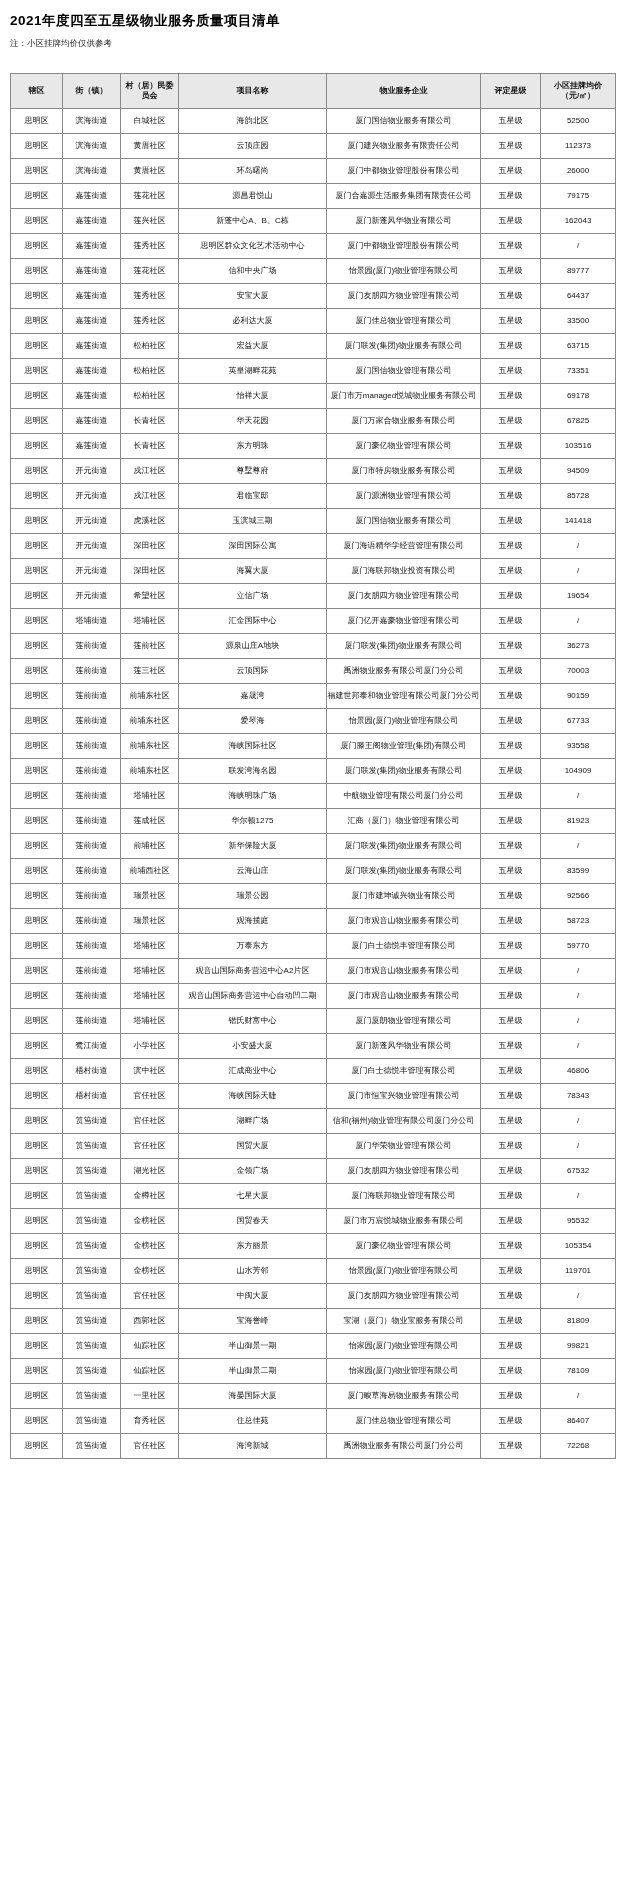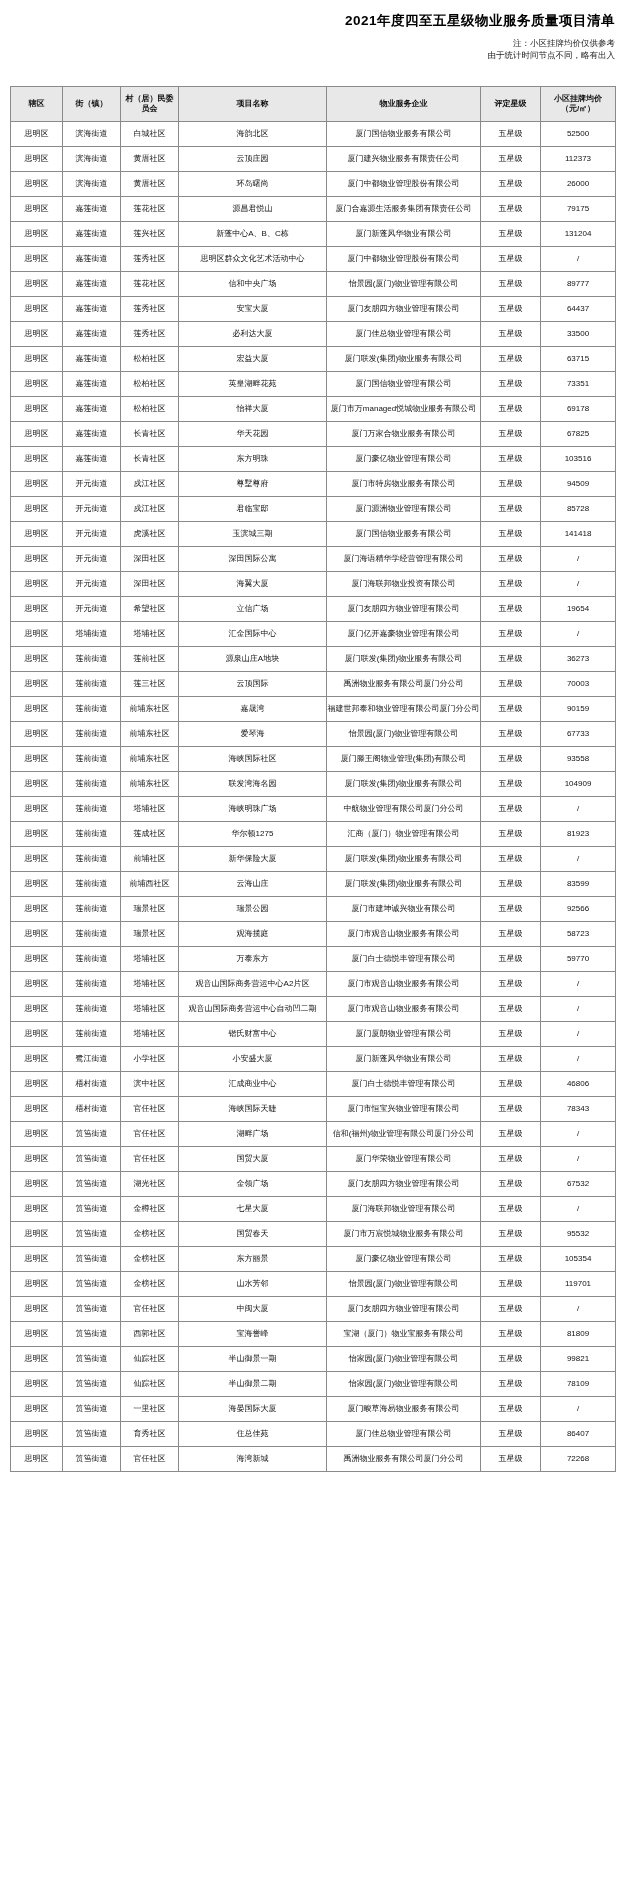--- a/index.html
+++ b/index.html
@@ -11,29 +11,29 @@
     width: 625px;
     font-family: "Liberation Sans", "DejaVu Sans", sans-serif;
     color: #111111;
   }
   .page {
     width: 625px;
     box-sizing: border-box;
     padding: 8px 10px 10px 10px;
   }
   .doc-title {
-    text-align: right;
+    text-align: left;
     font-size: 13.5px;
     font-weight: bold;
     letter-spacing: 0.5px;
     margin: 4px 0 7px 0;
     color: #000000;
   }
   .doc-note {
-    text-align: right;
+    text-align: left;
     font-size: 8.5px;
     line-height: 1.45;
     color: #222222;
     margin-bottom: 6px;
   }
   table.listing {
     border-collapse: collapse;
     width: 605px;
     table-layout: fixed;
     margin-top: 24px;
@@ -73,21 +73,20 @@
   td.cell-star { font-size: 8px; }
   .hdr-sub { display: block; font-weight: bold; }
 </style>
 </head>
 <body>
 
 <div class="page">
   <div class="doc-title">2021年度四至五星级物业服务质量项目清单</div>
   <div class="doc-note">
     <div>注：小区挂牌均价仅供参考</div>
-    <div>由于统计时间节点不同，略有出入</div>
   </div>
 
   <table class="listing">
     <colgroup>
       <col class="c0">
         <col class="c1">
         <col class="c2">
         <col class="c3">
         <col class="c4">
         <col class="c5">
@@ -144,21 +143,21 @@
           <td class="cell-star">五星级</td>
           <td class="cell-price">79175</td>
         </tr>
         <tr>
           <td>思明区</td>
           <td>嘉莲街道</td>
           <td>莲兴社区</td>
           <td class="cell-name">新蓬中心A、B、C栋</td>
           <td class="cell-corp">厦门新蓬风华物业有限公司</td>
           <td class="cell-star">五星级</td>
-          <td class="cell-price">131204</td>
+          <td class="cell-price">162043</td>
         </tr>
         <tr>
           <td>思明区</td>
           <td>嘉莲街道</td>
           <td>莲秀社区</td>
           <td class="cell-name">思明区群众文化艺术活动中心</td>
           <td class="cell-corp">厦门中都物业管理股份有限公司</td>
           <td class="cell-star">五星级</td>
           <td class="cell-price">/</td>
         </tr>

